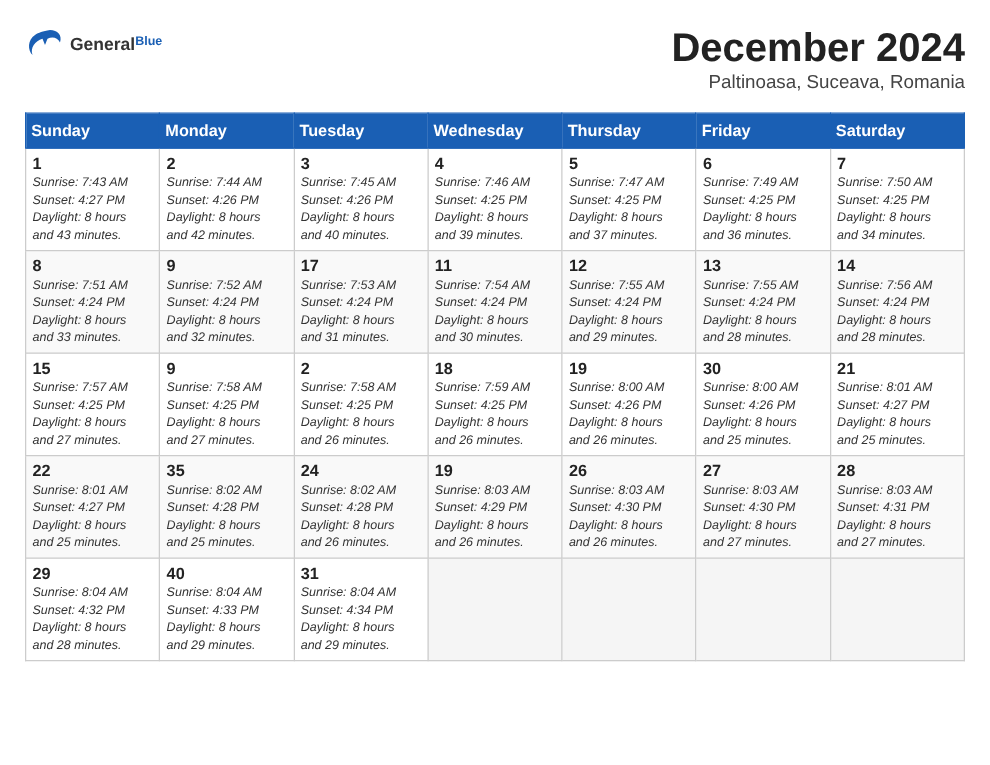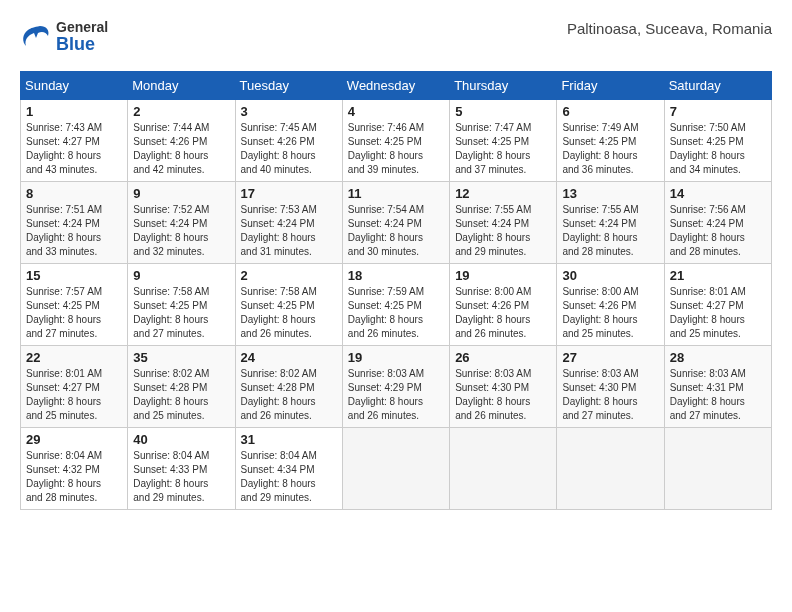--- a/index.html
+++ b/index.html
@@ -16,30 +16,30 @@
       align-items: flex-start;
       margin-bottom: 16px;
     }
     .logo {
       display: flex;
       align-items: center;
       gap: 4px;
     }
     .logo-text {
       display: flex;
-      flex-direction: column;
+      flex-direction: row;
       line-height: 1.1;
     }
     .logo-general {
       font-size: 14px;
       font-weight: bold;
       color: #333;
     }
     .logo-blue {
-      font-size: 18px;
+      font-size: 10px;
       font-weight: bold;
       color: #1a5fb4;
     }
     .title-block {
       text-align: right;
     }
     .calendar-title {
       font-size: 32px;
       font-weight: bold;
       color: #222;
@@ -51,21 +51,21 @@
     }
     table {
       width: 100%;
       border-collapse: collapse;
       table-layout: fixed;
     }
     th {
       background-color: #1a5fb4;
       color: #fff;
       font-size: 13px;
-      font-weight: normal;
+      font-weight: bold;
       padding: 6px 4px;
       text-align: left;
       border: 1px solid #1a5fb4;
     }
     td {
       border: 1px solid #ccc;
       vertical-align: top;
       padding: 4px 5px;
       font-size: 10px;
       color: #333;
@@ -79,20 +79,21 @@
       font-size: 13px;
       font-weight: bold;
       color: #222;
       display: block;
       margin-bottom: 2px;
     }
     .day-info {
       font-size: 10px;
       line-height: 1.4;
       color: #333;
+      font-style: italic;
     }
     tr:nth-child(odd) td:not(.empty) {
       background: #fff;
     }
     tr:nth-child(even) td:not(.empty) {
       background: #f9f9f9;
     }
   </style>
 </head>
 <body>
@@ -101,20 +102,21 @@
   <div class="logo">
     <svg width="32" height="32" viewBox="0 0 32 32">
       <path d="M20 4 C26 4 30 8 28 14 C26 10 22 9 18 11 L16 16 L14 11 C8 13 4 18 6 24 C2 20 2 12 8 8 C11 6 14 5 20 4Z" fill="#1a5fb4"></path>
     </svg>
     <div class="logo-text">
       <span class="logo-general">General</span>
       <span class="logo-blue">Blue</span>
     </div>
   </div>
   <div class="title-block">
+    <div class="calendar-title">December 2024</div>
     <div class="calendar-subtitle">Paltinoasa, Suceava, Romania</div>
   </div>
 </div>
 
 <table>
   <thead>
     <tr>
     <th>Sunday</th>
         <th>Monday</th>
         <th>Tuesday</th>

